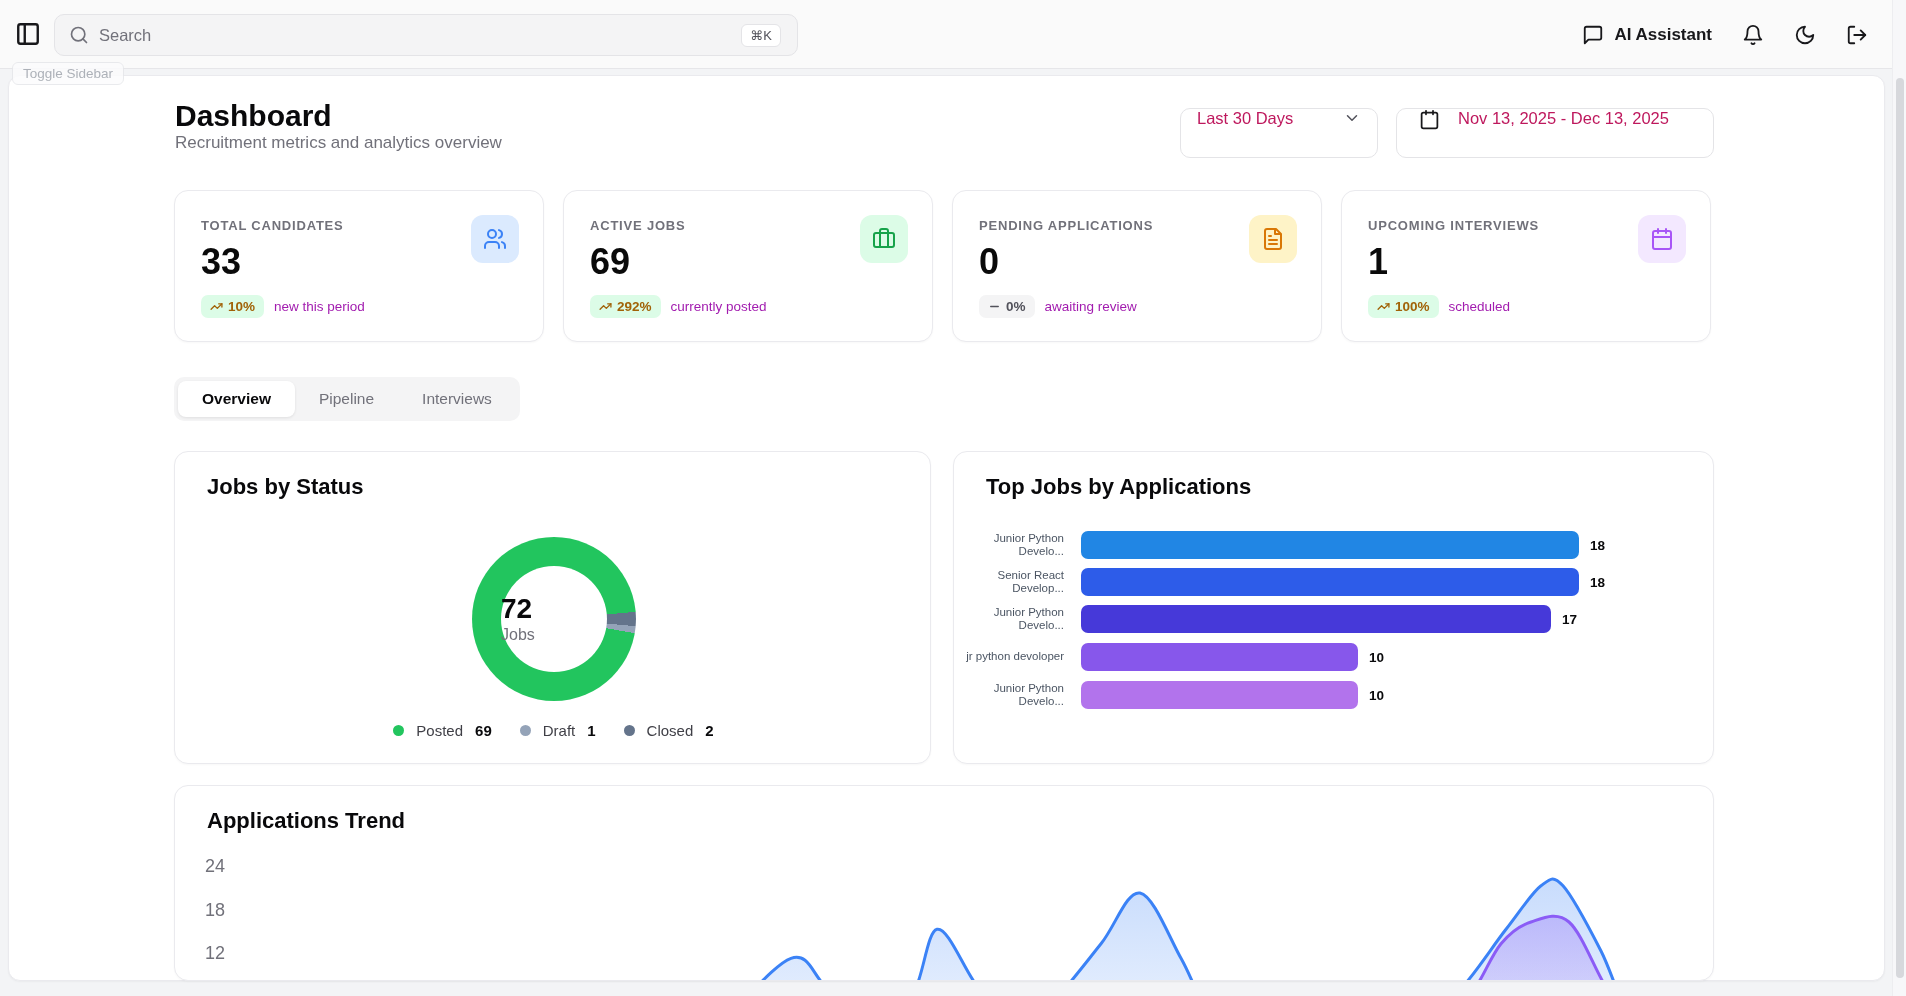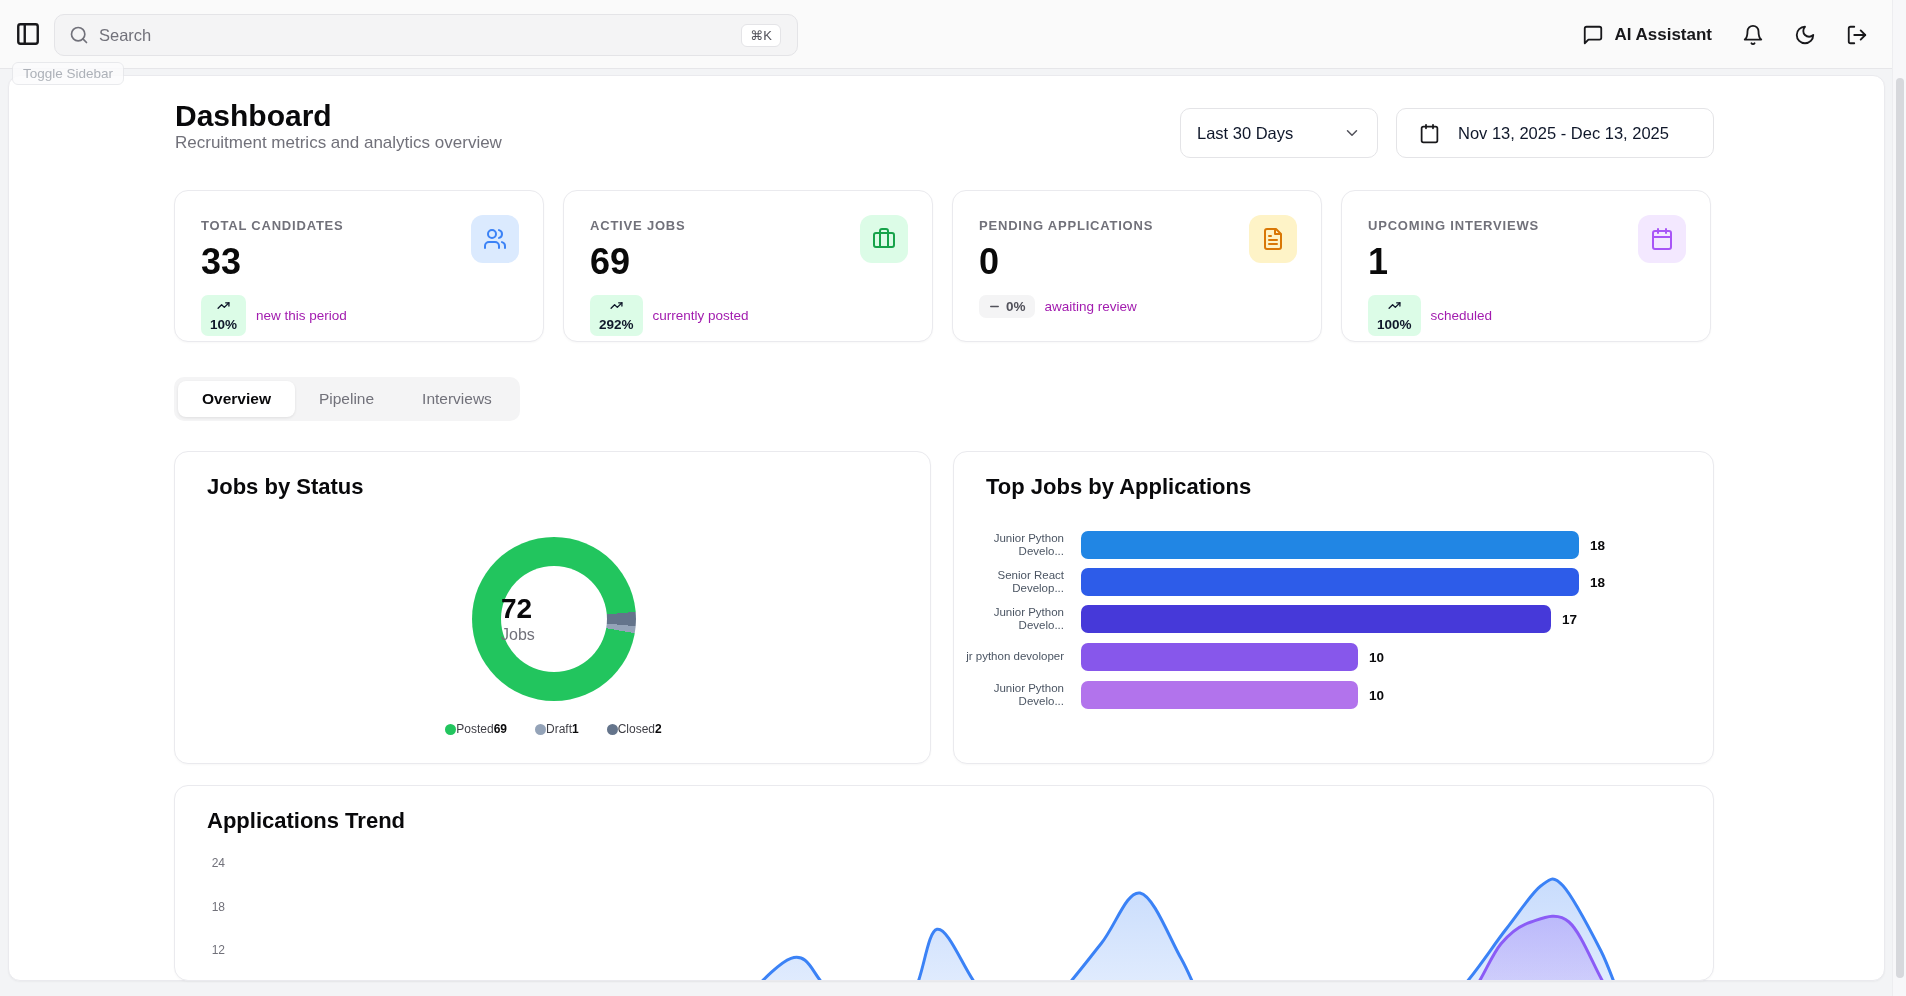--- a/index.html
+++ b/index.html
@@ -20,31 +20,31 @@
 
   
   .tooltip { position:absolute; left:12px; top:62px; z-index:20; background:#fcfcfd; border:1px solid #e6e7ea; border-radius:6px; padding:3px 10px; font-size:13.5px; color:#a1a6ae; opacity:.85; }
 
   
   .panel { position:absolute; left:8px; top:75px; width:1877px; height:906px; background:#ffffff; border:1px solid #eaeaee; border-radius:12px; box-shadow:0 1px 2px rgba(0,0,0,.04); z-index:1; }
 
   .page-title { position:absolute; left:175px; top:99px; font-size:30px; font-weight:700; z-index:2; }
   .page-subtitle { position:absolute; left:175px; top:133px; font-size:17px; color:#71717a; z-index:2; }
 
-  .btn-like { position:absolute; background:#fff; border:1px solid #e4e4e7; border-radius:10px; display:flex; align-items:center; font-size:16.5px; color:#0f172a; cursor:pointer; z-index:2; }
+  .btn-like { position:absolute; background:#fff; border:1px solid #e4e4e7; border-radius:10px; display:flex; align-items:flex-start; font-size:16.5px; color:#be185d; cursor:pointer; z-index:2; }
   .period-select { left:1180px; top:108px; width:198px; height:50px; padding:0 16px; justify-content:space-between; }
   .date-btn { left:1396px; top:108px; width:318px; height:50px; padding:0 22px; gap:18px; }
 
   
   .stat-card { position:absolute; top:190px; width:370px; height:152px; background:#fff; border:1px solid #eaeaee; border-radius:14px; box-shadow:0 1px 2px rgba(0,0,0,.03); z-index:2; }
   .stat-label { position:absolute; left:26px; top:27px; font-size:13px; font-weight:600; letter-spacing:.8px; color:#71717a; }
   .stat-value { position:absolute; left:26px; top:50px; font-size:36px; font-weight:800; color:#0a0a0a; }
   .stat-foot { position:absolute; left:26px; top:104px; display:flex; align-items:center; gap:10px; }
   .badge { display:inline-flex; align-items:center; gap:5px; padding:4px 9px; border-radius:7px; font-size:13.5px; font-weight:700; }
-  .badge.up { background:#dcfce7; color:#0f172a;flex-direction:column; }
+  .badge.up { background:#dcfce7; color:#a16207; }
   .badge.flat { background:#f4f4f5; color:#52525b; }
   .stat-caption { font-size:13.5px; color:#a21caf; }
   .stat-tile { position:absolute; right:24px; top:24px; width:48px; height:48px; border-radius:12px; display:flex; align-items:center; justify-content:center; }
 
   
   .tabs { position:absolute; left:174px; top:377px; height:44px; background:#f4f4f5; border-radius:10px; padding:4px; display:inline-flex; align-items:center; z-index:2; }
   .tab { height:36px; padding:0 24px; border:none; background:transparent; border-radius:8px; font-size:15.5px; color:#71717a; font-weight:500; cursor:pointer; font-family:"Liberation Sans", sans-serif; }
   .tab.active { background:#fff; color:#09090b; font-weight:600; box-shadow:0 1px 3px rgba(0,0,0,.09); }
 
   
@@ -52,33 +52,33 @@
   .card-a { left:174px; top:451px; width:757px; height:313px; }
   .card-b { left:953px; top:451px; width:761px; height:313px; }
   .card-title { position:absolute; left:32px; top:22px; font-size:22px; font-weight:700; }
 
   
   .donut { position:absolute; left:297px; top:85px; width:164px; height:164px; border-radius:50%; }
   .donut-hole { position:absolute; left:29px; top:29px; width:106px; height:106px; border-radius:50%; background:#fff; display:flex; flex-direction:column; align-items:flex-start; justify-content:center; }
   .donut-num { font-size:28px; font-weight:800; line-height:1; }
   .donut-sub { font-size:16px; color:#71717a; margin-top:3px; }
   .legend { position:absolute; left:0; top:270px; width:757px; display:flex; justify-content:center; gap:28px; align-items:center; }
-  .legend-item { display:flex; align-items:center; gap:0; font-size:12px; color:#3f3f46; }
+  .legend-item { display:flex; align-items:center; gap:12px; font-size:15px; color:#3f3f46; }
   .legend-dot { width:11px; height:11px; border-radius:50%; }
   .legend-val { font-weight:700; color:#09090b; }
 
   
   .tj-row { position:absolute; left:0; height:28px; display:flex; align-items:center; width:745px; }
   .tj-label { width:127px; padding-right:17px; text-align:right; font-size:11.5px; line-height:1.15; color:#4b5563; }
   .tj-bar { height:28px; border-radius:7px; flex:none; }
   .tj-val { margin-left:11px; font-size:13.5px; font-weight:700; color:#09090b; }
 
   
   .card-trend { left:174px; top:785px; width:1540px; height:196px; overflow:hidden; }
-  .ytick { position:absolute; left:20px; width:30px; text-align:right; font-size:12px; color:#71717a; }
+  .ytick { position:absolute; left:20px; width:30px; text-align:right; font-size:18px; color:#71717a; }
 
   
   .vscroll { position:absolute; right:0; top:0; width:14px; height:996px; background:#f7f7f9; border-left:1px solid #ededf0; z-index:10; }
   .vscroll-thumb { position:absolute; left:2.5px; top:78px; width:8px; height:900px; background:#d7d8dc; border-radius:4px; }
 </style>
 </head>
 <body>
 
 <div class="topbar">
   <button class="sidebar-toggle">

